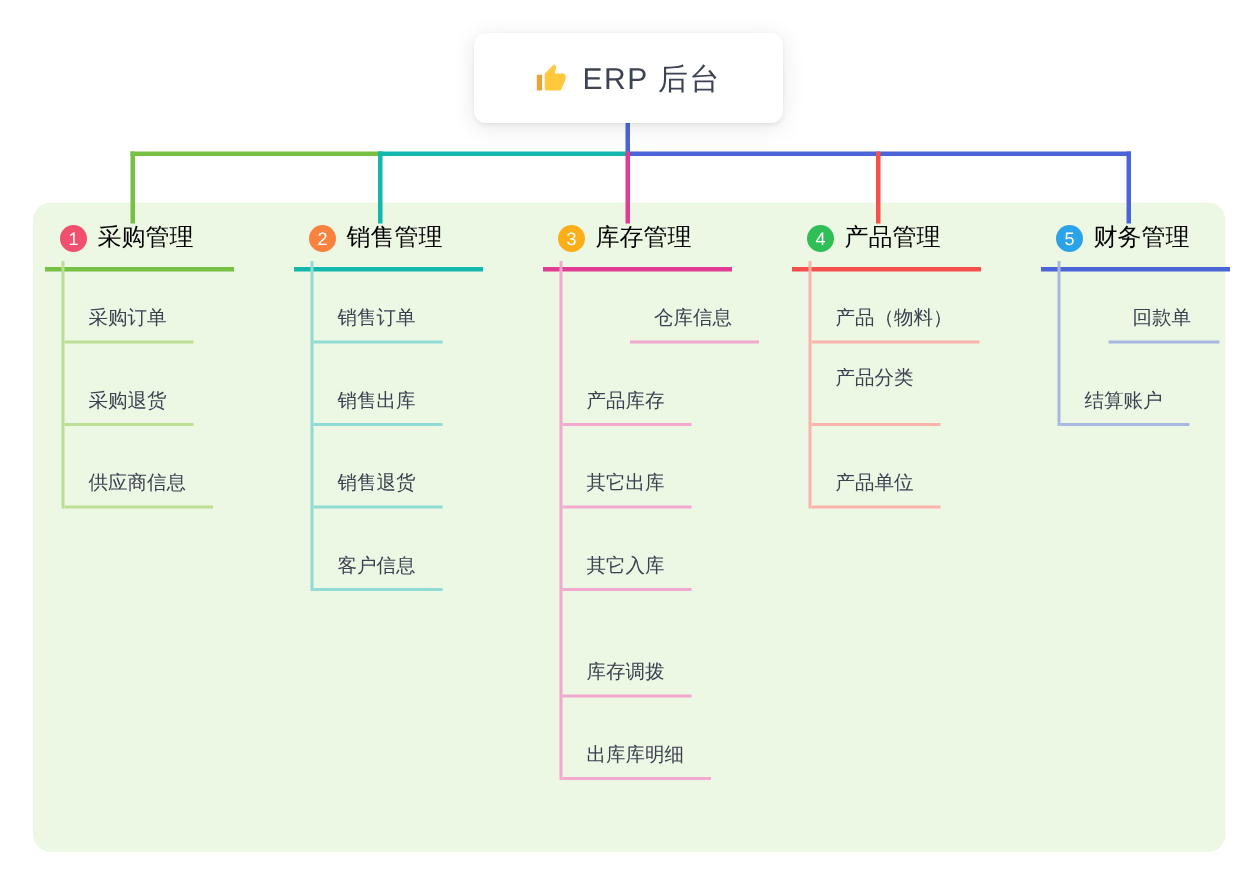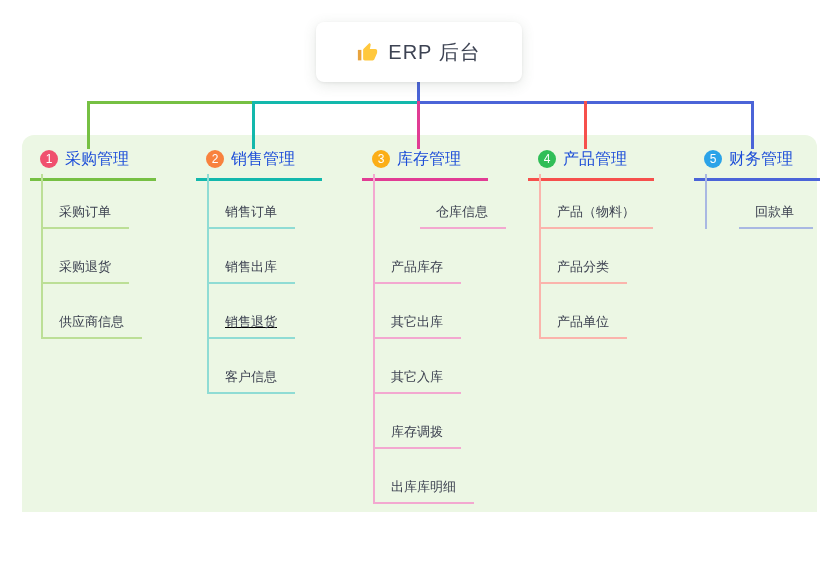--- a/index.html
+++ b/index.html
@@ -1,38 +1,38 @@
 <!DOCTYPE html>
 <html><head>
 <meta charset="utf-8">
 <style>
   html,body{margin:0;padding:0;background:#ffffff;}
   body{font-family:"Liberation Sans","DejaVu Sans",sans-serif;}
-  #stage{position:relative;width:839px;height:512px;background:#ffffff;overflow:hidden;}
+  #stage{position:relative;width:839px;height:588px;background:#ffffff;overflow:hidden;}
 
   
   #panel{position:absolute;left:22px;top:135px;width:795px;height:433px;border-radius:12px;}
 
   
   #root-node{position:absolute;left:316px;top:22px;width:206px;height:60px;background:#ffffff;
     border-radius:8px;box-shadow:0 3px 14px rgba(70,90,70,.14),0 1px 3px rgba(0,0,0,.06);
     display:flex;align-items:center;justify-content:center;gap:10px;z-index:3;}
   #root-node .root-label{font-size:20px;color:#3D4353;letter-spacing:1px;}
 
   
   .hline,.vline{position:absolute;z-index:1;}
   .hline{height:3px;}
   .vline{width:3px;}
 
   
   .branch-title{position:absolute;z-index:2;width:116px;display:flex;align-items:center;gap:7px;
     padding:0 0 8px 10px;border-bottom:3px solid #000;box-sizing:content-box;cursor:default;}
   .branch-title .badge{width:18px;height:18px;border-radius:50%;color:#fff;font-size:12px;
     display:flex;align-items:center;justify-content:center;flex:0 0 18px;line-height:1;}
-  .branch-title .title-text{font-size:16px;color:#1d4ed8;white-space:nowrap;line-height:22px;}
+  .branch-title .title-text{font-size:16px;color:#000000;white-space:nowrap;line-height:22px;}
 
   .kids{position:absolute;z-index:2;border-left:2px solid #ccc;}
   .kid-row{height:55px;box-sizing:border-box;border-bottom:2px solid #3b82f6;
     display:flex;align-items:flex-end;padding:0 18px 7px 16px;width:max-content;min-width:74px;}
   .kid-row .kid-text{font-size:13px;color:#3C4150;line-height:1.2;white-space:nowrap;}
 </style>
 </head>
 <body>
 
 <div id="stage">
@@ -85,21 +85,21 @@
       <span class="badge" style="background: rgb(248, 130, 62);">2</span>
       <span class="title-text">销售管理</span>
     </div>
     <div class="kids" style="left: 207px; top: 174px; border-left-color: rgb(143, 220, 212);">
           <div class="kid-row" style="border-bottom-color: rgb(143, 220, 212); height: 55px;">
             <span class="kid-text">销售订单</span>
           </div>
           <div class="kid-row" style="border-bottom-color: rgb(143, 220, 212); height: 55px;">
             <span class="kid-text">销售出库</span>
           </div>
-          <div class="kid-row" style="border-bottom-color: rgb(143, 220, 212); height: 55px; text-decoration: underline;">
+          <div class="kid-row" style="border-bottom-color: rgb(143, 220, 212); height: 55px;">
             <span class="kid-text">销售退货</span>
           </div>
           <div class="kid-row" style="border-bottom-color: rgb(143, 220, 212); height: 55px;">
             <span class="kid-text">客户信息</span>
           </div>
         </div>
   </div>
 
   <div>
     <div class="branch-title" style="left: 362px; top: 148px; border-bottom-color: rgb(225, 60, 148);">
@@ -112,52 +112,55 @@
           </div>
           <div class="kid-row" style="border-bottom-color: rgb(243, 168, 208); height: 55px;">
             <span class="kid-text">产品库存</span>
           </div>
           <div class="kid-row" style="border-bottom-color: rgb(243, 168, 208); height: 55px;">
             <span class="kid-text">其它出库</span>
           </div>
           <div class="kid-row" style="border-bottom-color: rgb(243, 168, 208); height: 55px;">
             <span class="kid-text">其它入库</span>
           </div>
-          <div class="kid-row" style="border-bottom-color: rgb(243, 168, 208); height: 55px;">
+          <div class="kid-row" style="border-bottom-color: rgb(243, 168, 208); height: 55px; margin-top: 16px;">
             <span class="kid-text">库存调拨</span>
           </div>
           <div class="kid-row" style="border-bottom-color: rgb(243, 168, 208); height: 55px; justify-content: flex-end;">
             <span class="kid-text">出库库明细</span>
           </div>
         </div>
   </div>
 
   <div>
     <div class="branch-title" style="left: 528px; top: 148px; border-bottom-color: rgb(246, 80, 76);">
       <span class="badge" style="background: rgb(48, 190, 87);">4</span>
       <span class="title-text">产品管理</span>
     </div>
     <div class="kids" style="left: 539px; top: 174px; border-left-color: rgb(251, 180, 172);">
           <div class="kid-row" style="border-bottom-color: rgb(251, 180, 172); height: 55px;">
             <span class="kid-text">产品（物料）</span>
           </div>
-          <div class="kid-row" style="border-bottom-color: rgb(251, 180, 172); height: 55px;">
+          <div class="kid-row" style="border-bottom-color: rgb(251, 180, 172); height: 55px; align-items: center;">
             <span class="kid-text">产品分类</span>
           </div>
           <div class="kid-row" style="border-bottom-color: rgb(251, 180, 172); height: 55px;">
             <span class="kid-text">产品单位</span>
           </div>
         </div>
   </div>
 
   <div>
     <div class="branch-title" style="left: 694px; top: 148px; border-bottom-color: rgb(75, 100, 216);">
       <span class="badge" style="background: rgb(43, 163, 232);">5</span>
       <span class="title-text">财务管理</span>
     </div>
     <div class="kids" style="left: 705px; top: 174px; border-left-color: rgb(169, 184, 226);">
           <div class="kid-row" style="border-bottom-color: rgb(169, 184, 226); height: 55px; margin-left: 32px;">
             <span class="kid-text">回款单</span>
           </div>
+          <div class="kid-row" style="border-bottom-color: rgb(169, 184, 226); height: 55px;">
+            <span class="kid-text">结算账户</span>
+          </div>
         </div>
   </div>
 </div>
 </div>
 
 </body></html>

